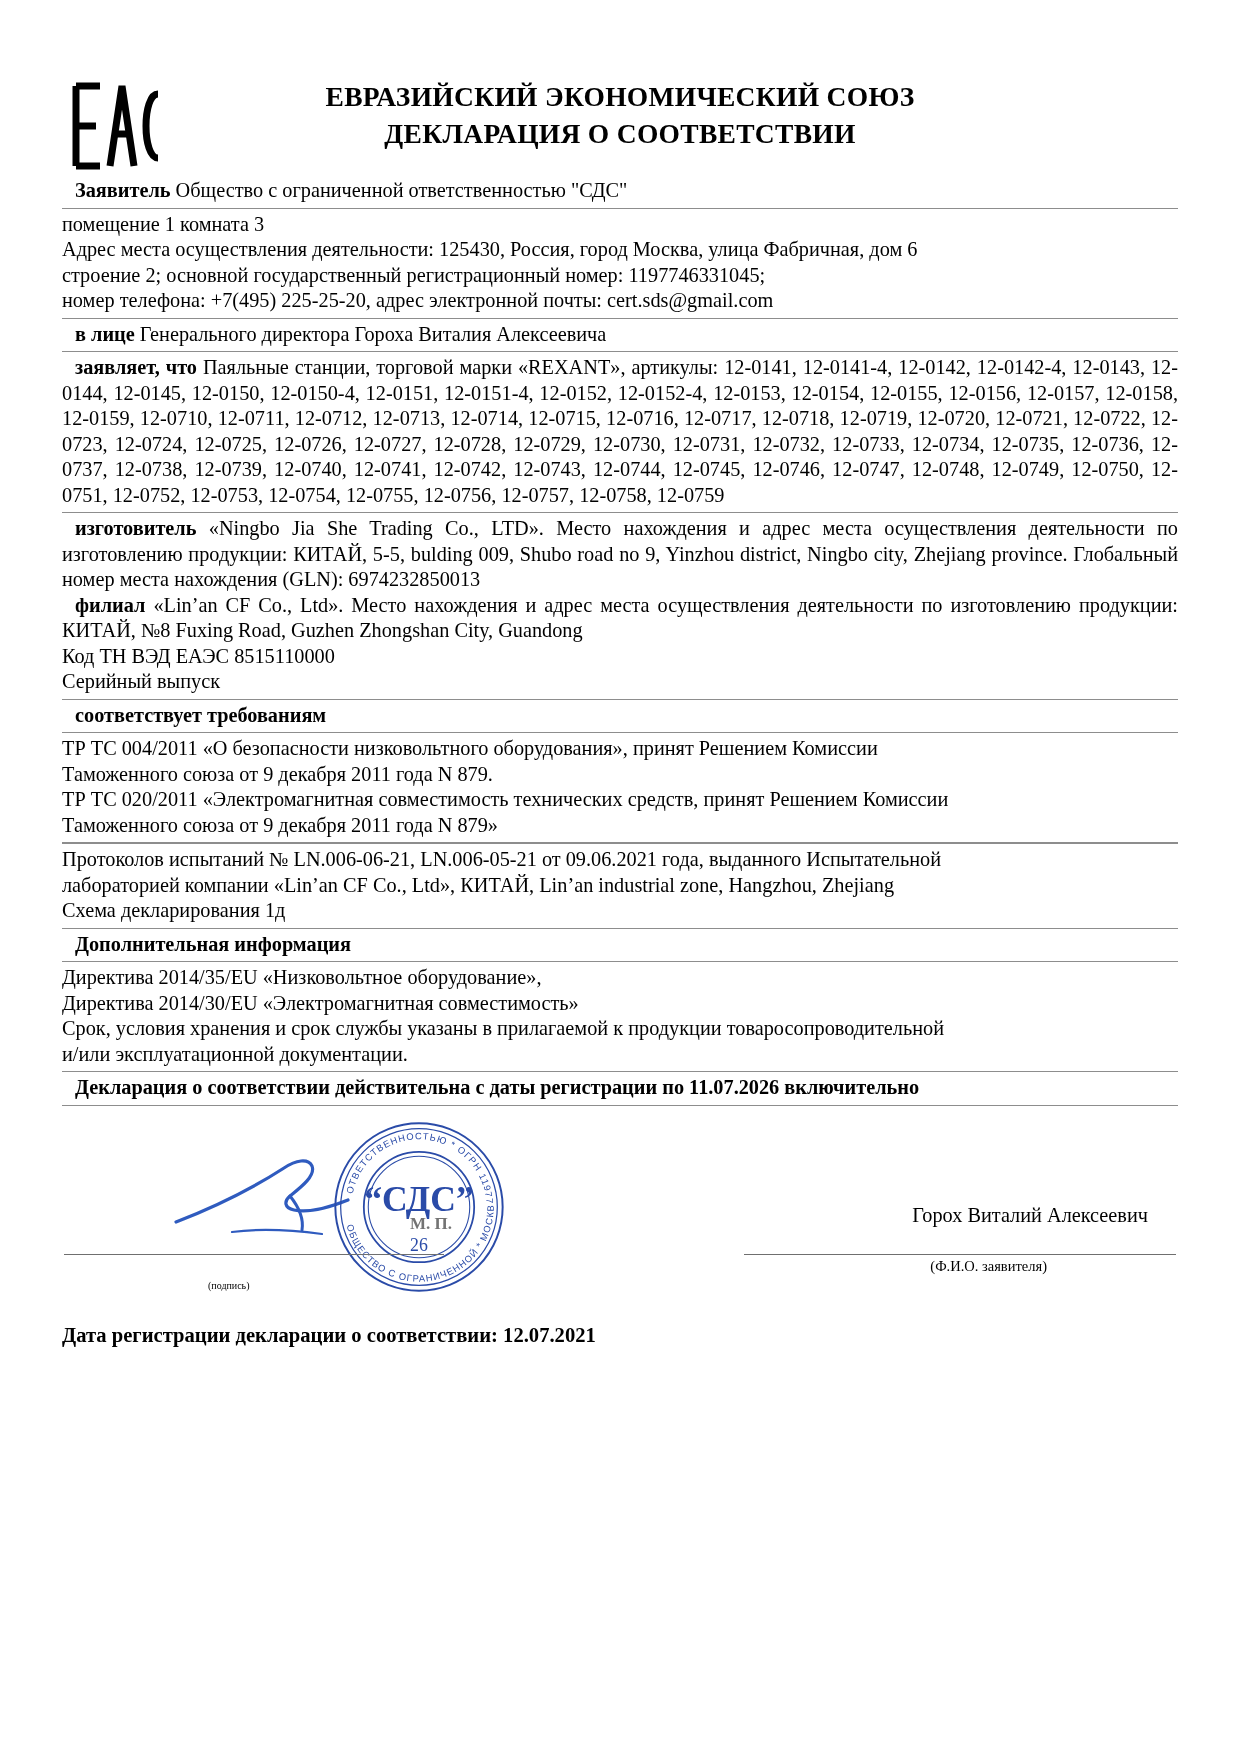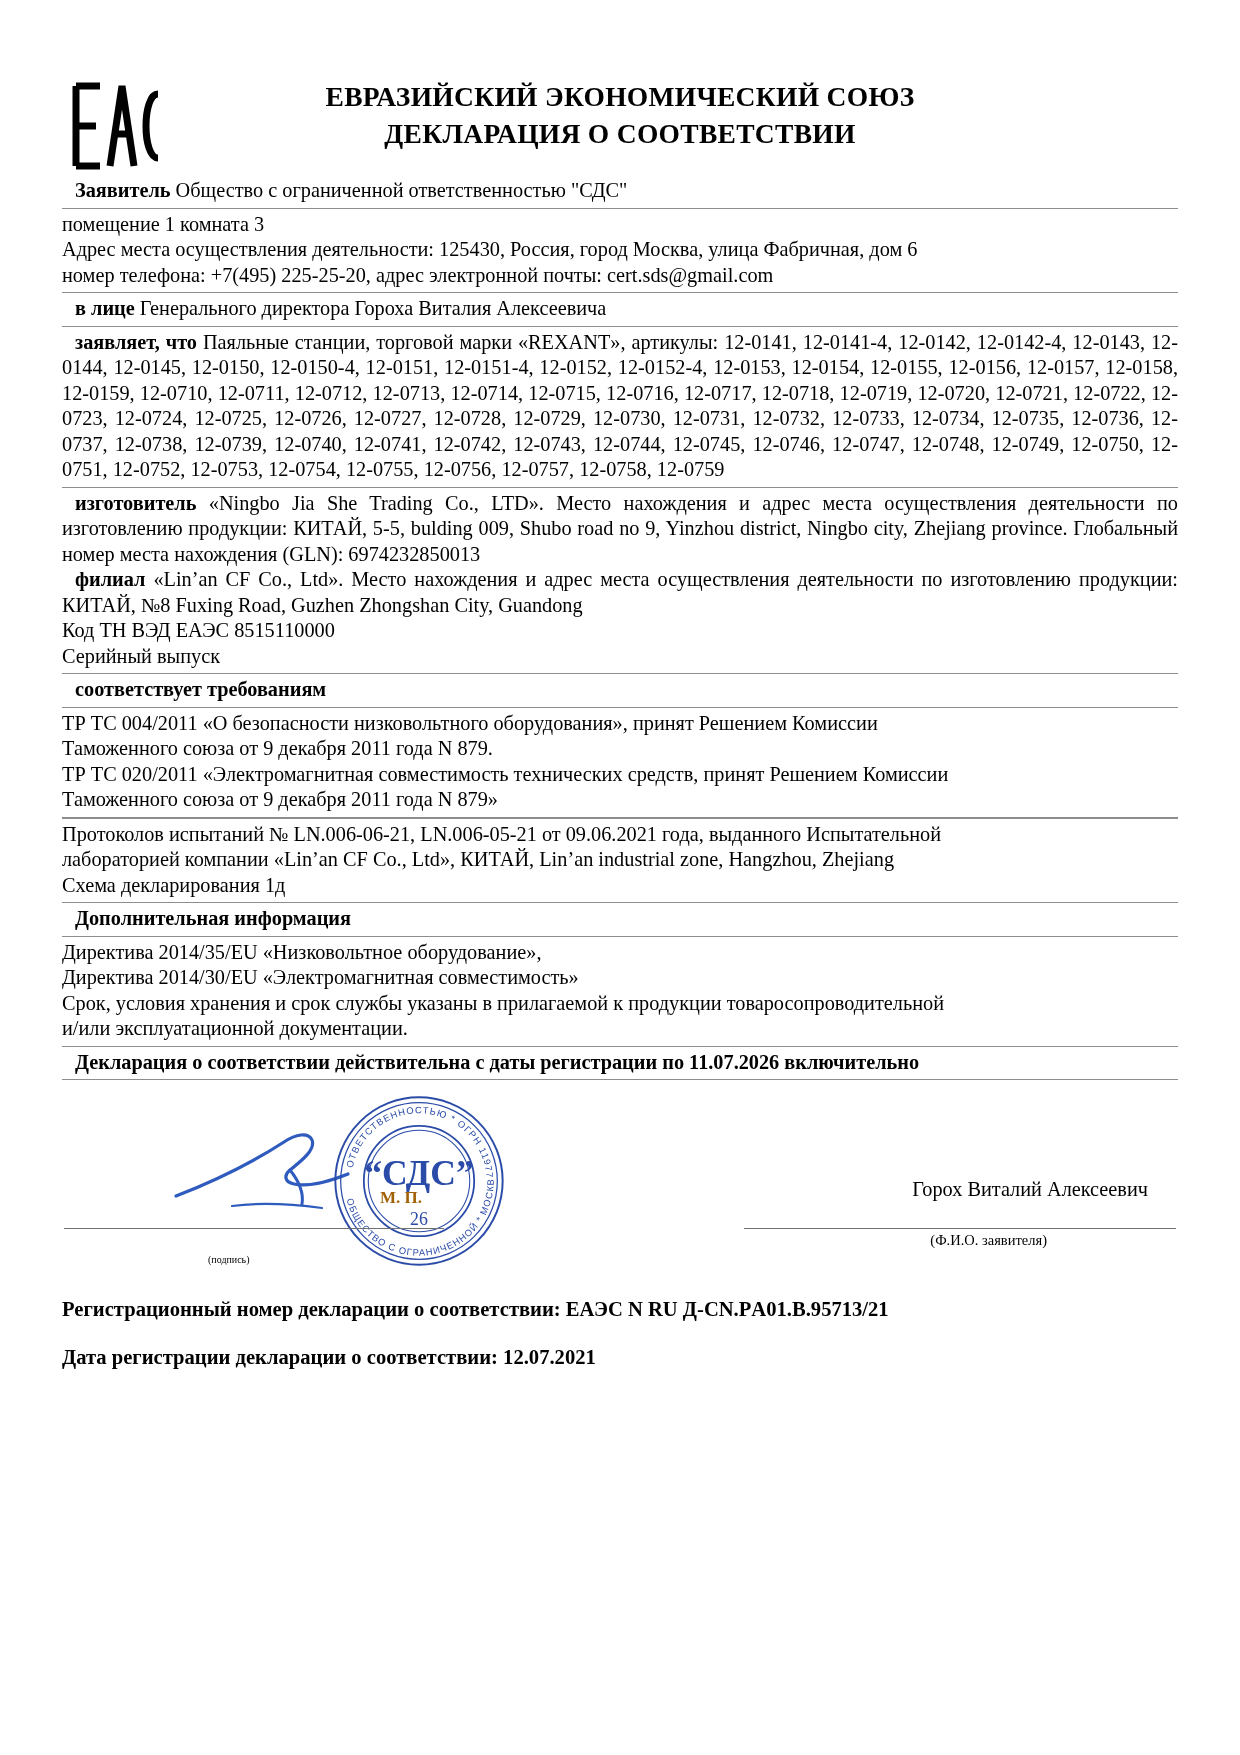--- a/index.html
+++ b/index.html
@@ -124,25 +124,25 @@
   }
   .reg-block { margin-top: 44px; }
   .reg-line {
     font-weight: bold;
     font-size: 20.6px;
     line-height: 30px;
     margin-bottom: 18px;
   }
   .mp {
     position: absolute;
-    left: 318px;
+    left: 348px;
     top: 108px;
     font-size: 17px;
     font-weight: bold;
-    color: #a16207;
+    color: #737373;
   }
 </style>
 </head>
 <body>
 
 <div class="page">
 
   <div class="header">
     <div class="eac-mark">
       <svg width="92" height="88" viewBox="0 0 92 88" aria-hidden="true">
@@ -165,20 +165,21 @@
 
   <div class="blk nj">
     <span class="b">Заявитель</span>
     <span>Общество с ограниченной ответственностью "СДС"</span>
   </div>
   <hr class="hr">
 
   <div class="blk nj">
     <div>помещение 1 комната 3</div>
     <div>Адрес места осуществления деятельности: 125430, Россия, город Москва, улица Фабричная, дом 6</div>
+    <div>строение 2; основной государственный регистрационный номер: 1197746331045;</div>
     <div>номер телефона: +7(495) 225-25-20, адрес электронной почты: cert.sds@gmail.com</div>
   </div>
   <hr class="hr">
 
   <div class="blk nj">
     <span class="b">в лице</span>
     <span>Генерального директора Гороха Виталия Алексеевича</span>
   </div>
   <hr class="hr">
 
@@ -278,17 +279,16 @@
 
     <div class="sig-rules">
       <div class="sig-rule-l"></div>
       <div class="sig-rule-r"></div>
     </div>
     <div class="cap-l">(подпись)</div>
     <div class="cap-r">(Ф.И.О. заявителя)</div>
   </div>
 
   <div class="reg-block">
-    <div class="reg-line">Регистрационный номер декларации о соответствии: ЕАЭС N RU Д-CN.РA01.В.95713/21</div>
     <div class="reg-line">Дата регистрации декларации о соответствии: 12.07.2021</div>
   </div>
 
 </div>
 
 </body></html>

